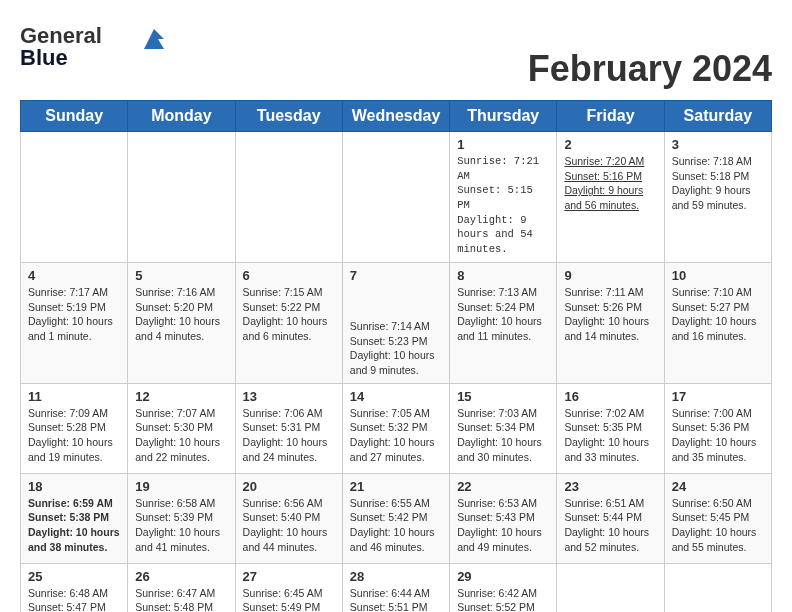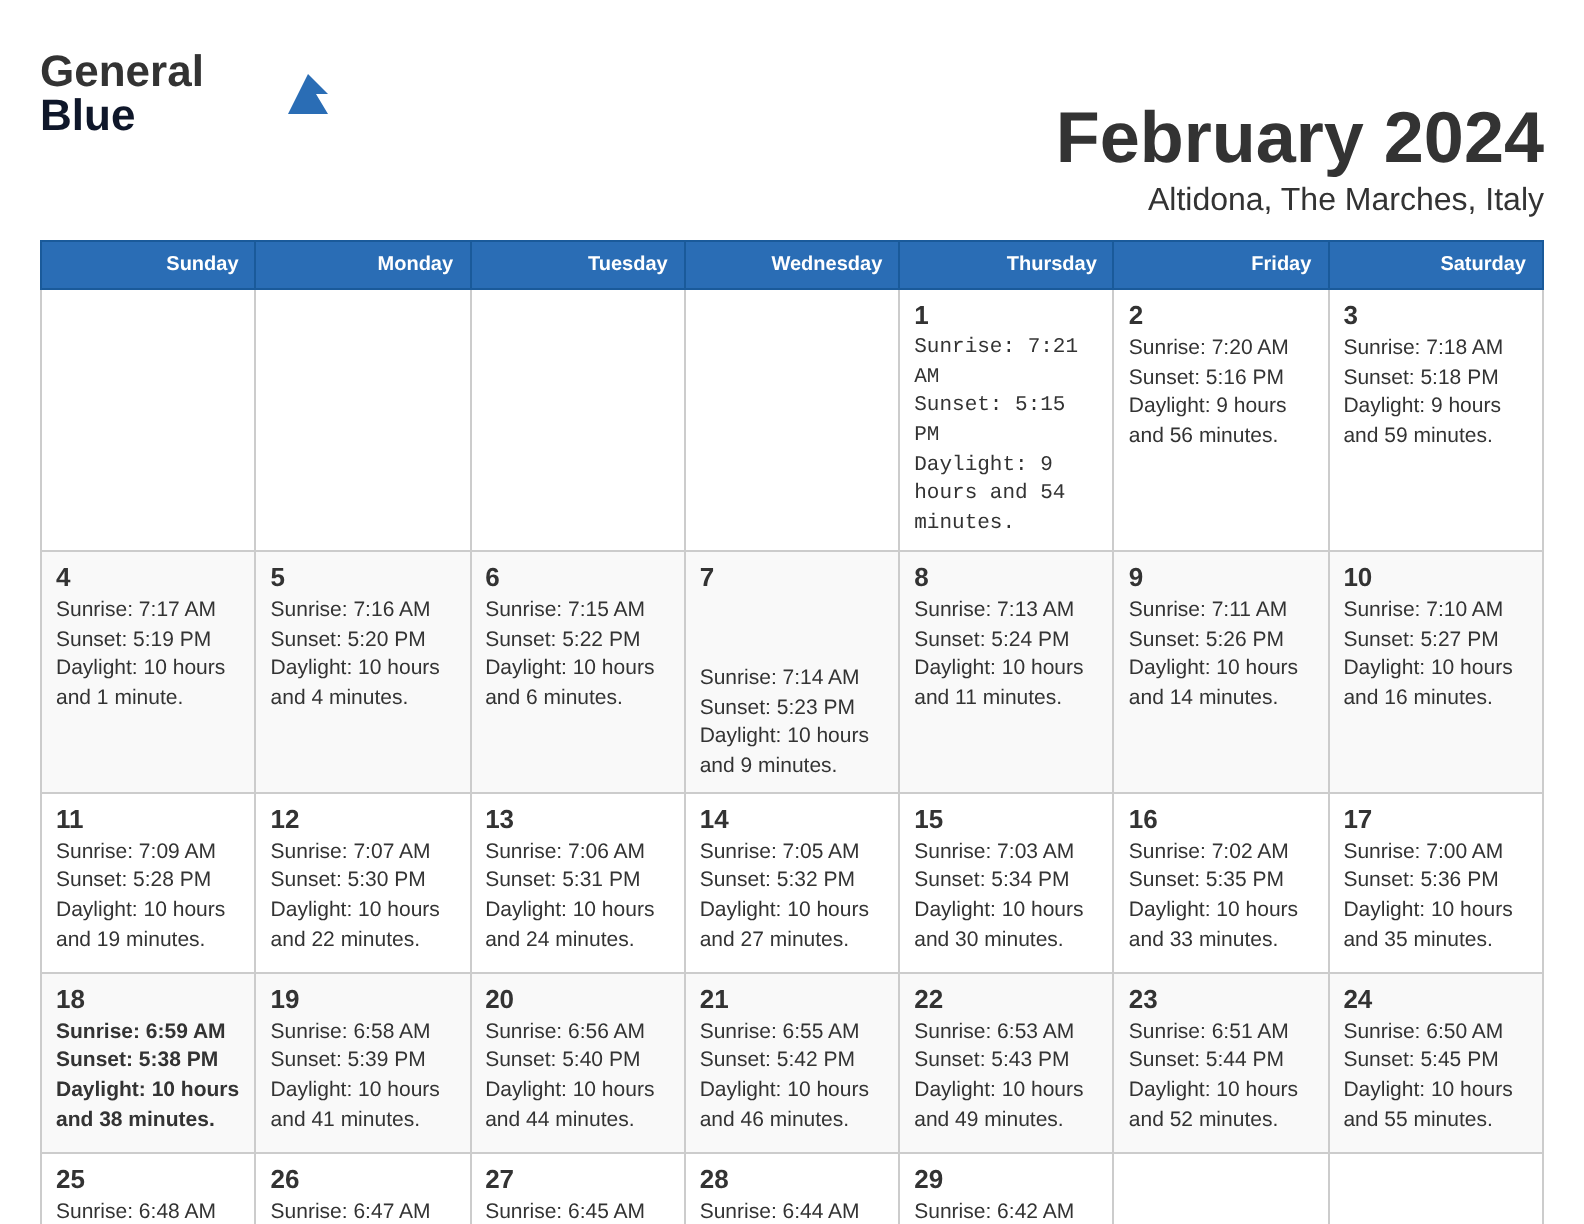--- a/index.html
+++ b/index.html
@@ -11,21 +11,20 @@
       padding: 20px;
     }
     .header-section {
       display: flex;
       justify-content: space-between;
       align-items: flex-start;
       margin-bottom: 10px;
     }
     .logo {
       display: flex;
-      align-items: center;
       margin-top: 5px;
       gap: 36px;
     }
     .logo-text {
       display: flex;
       flex-direction: column;
       font-size: 22px;
       font-weight: bold;
       line-height: 1;
     }
@@ -51,23 +50,23 @@
       margin-top: 2px;
     }
     .calendar {
       width: 100%;
       border-collapse: collapse;
       border: 1px solid #ccc;
     }
     .calendar th {
       background-color: #2a6db5;
       color: #fff;
-      text-align: right;
+      text-align: center;
       padding: 6px 8px;
-      font-size: 10px;
+      font-size: 16px;
       border: 1px solid #1a5a9a;
     }
     .calendar td {
       vertical-align: top;
       padding: 5px 7px;
       border: 1px solid #ccc;
       font-size: 11px;
       color: #333;
       width: 14.28%;
       min-height: 80px;
@@ -99,21 +98,20 @@
     <div class="logo-text">
       <span class="logo-general">General</span>
       <span class="logo-blue">Blue</span>
     </div>
     <svg class="logo-icon" viewBox="0 0 28 28">
       <polygon points="4,24 14,4 24,14 18,14 24,24" fill="#2a6db5"></polygon>
     </svg>
   </div>
   <div class="title-section">
     <div class="month-title">February 2024</div>
-    <div class="location-title">Altidona, The Marches, Italy</div>
   </div>
 </div>
 
 <table class="calendar">
   <thead>
     <tr>
     <th>Sunday</th>
         <th>Monday</th>
         <th>Tuesday</th>
         <th>Wednesday</th>
@@ -129,21 +127,21 @@
         <td class="empty-cell"></td>
         <td class="empty-cell"></td>
         <td>
           <span class="day-number">1</span>
           <div class="day-info" style="white-space: pre-line; font-family: Liberation Mono, monospace;">Sunrise: 7:21 AM
 Sunset: 5:15 PM
 Daylight: 9 hours and 54 minutes.</div>
         </td>
         <td>
           <span class="day-number">2</span>
-          <div class="day-info" style="white-space: pre-line;">Sunrise: 7:20 AM
+          <div class="day-info" style="white-space: pre-line; text-decoration: underline;">Sunrise: 7:20 AM
 Sunset: 5:16 PM
 Daylight: 9 hours and 56 minutes.</div>
         </td>
         <td>
           <span class="day-number">3</span>
           <div class="day-info" style="white-space: pre-line;">Sunrise: 7:18 AM
 Sunset: 5:18 PM
 Daylight: 9 hours and 59 minutes.</div>
         </td>
       </tr>

